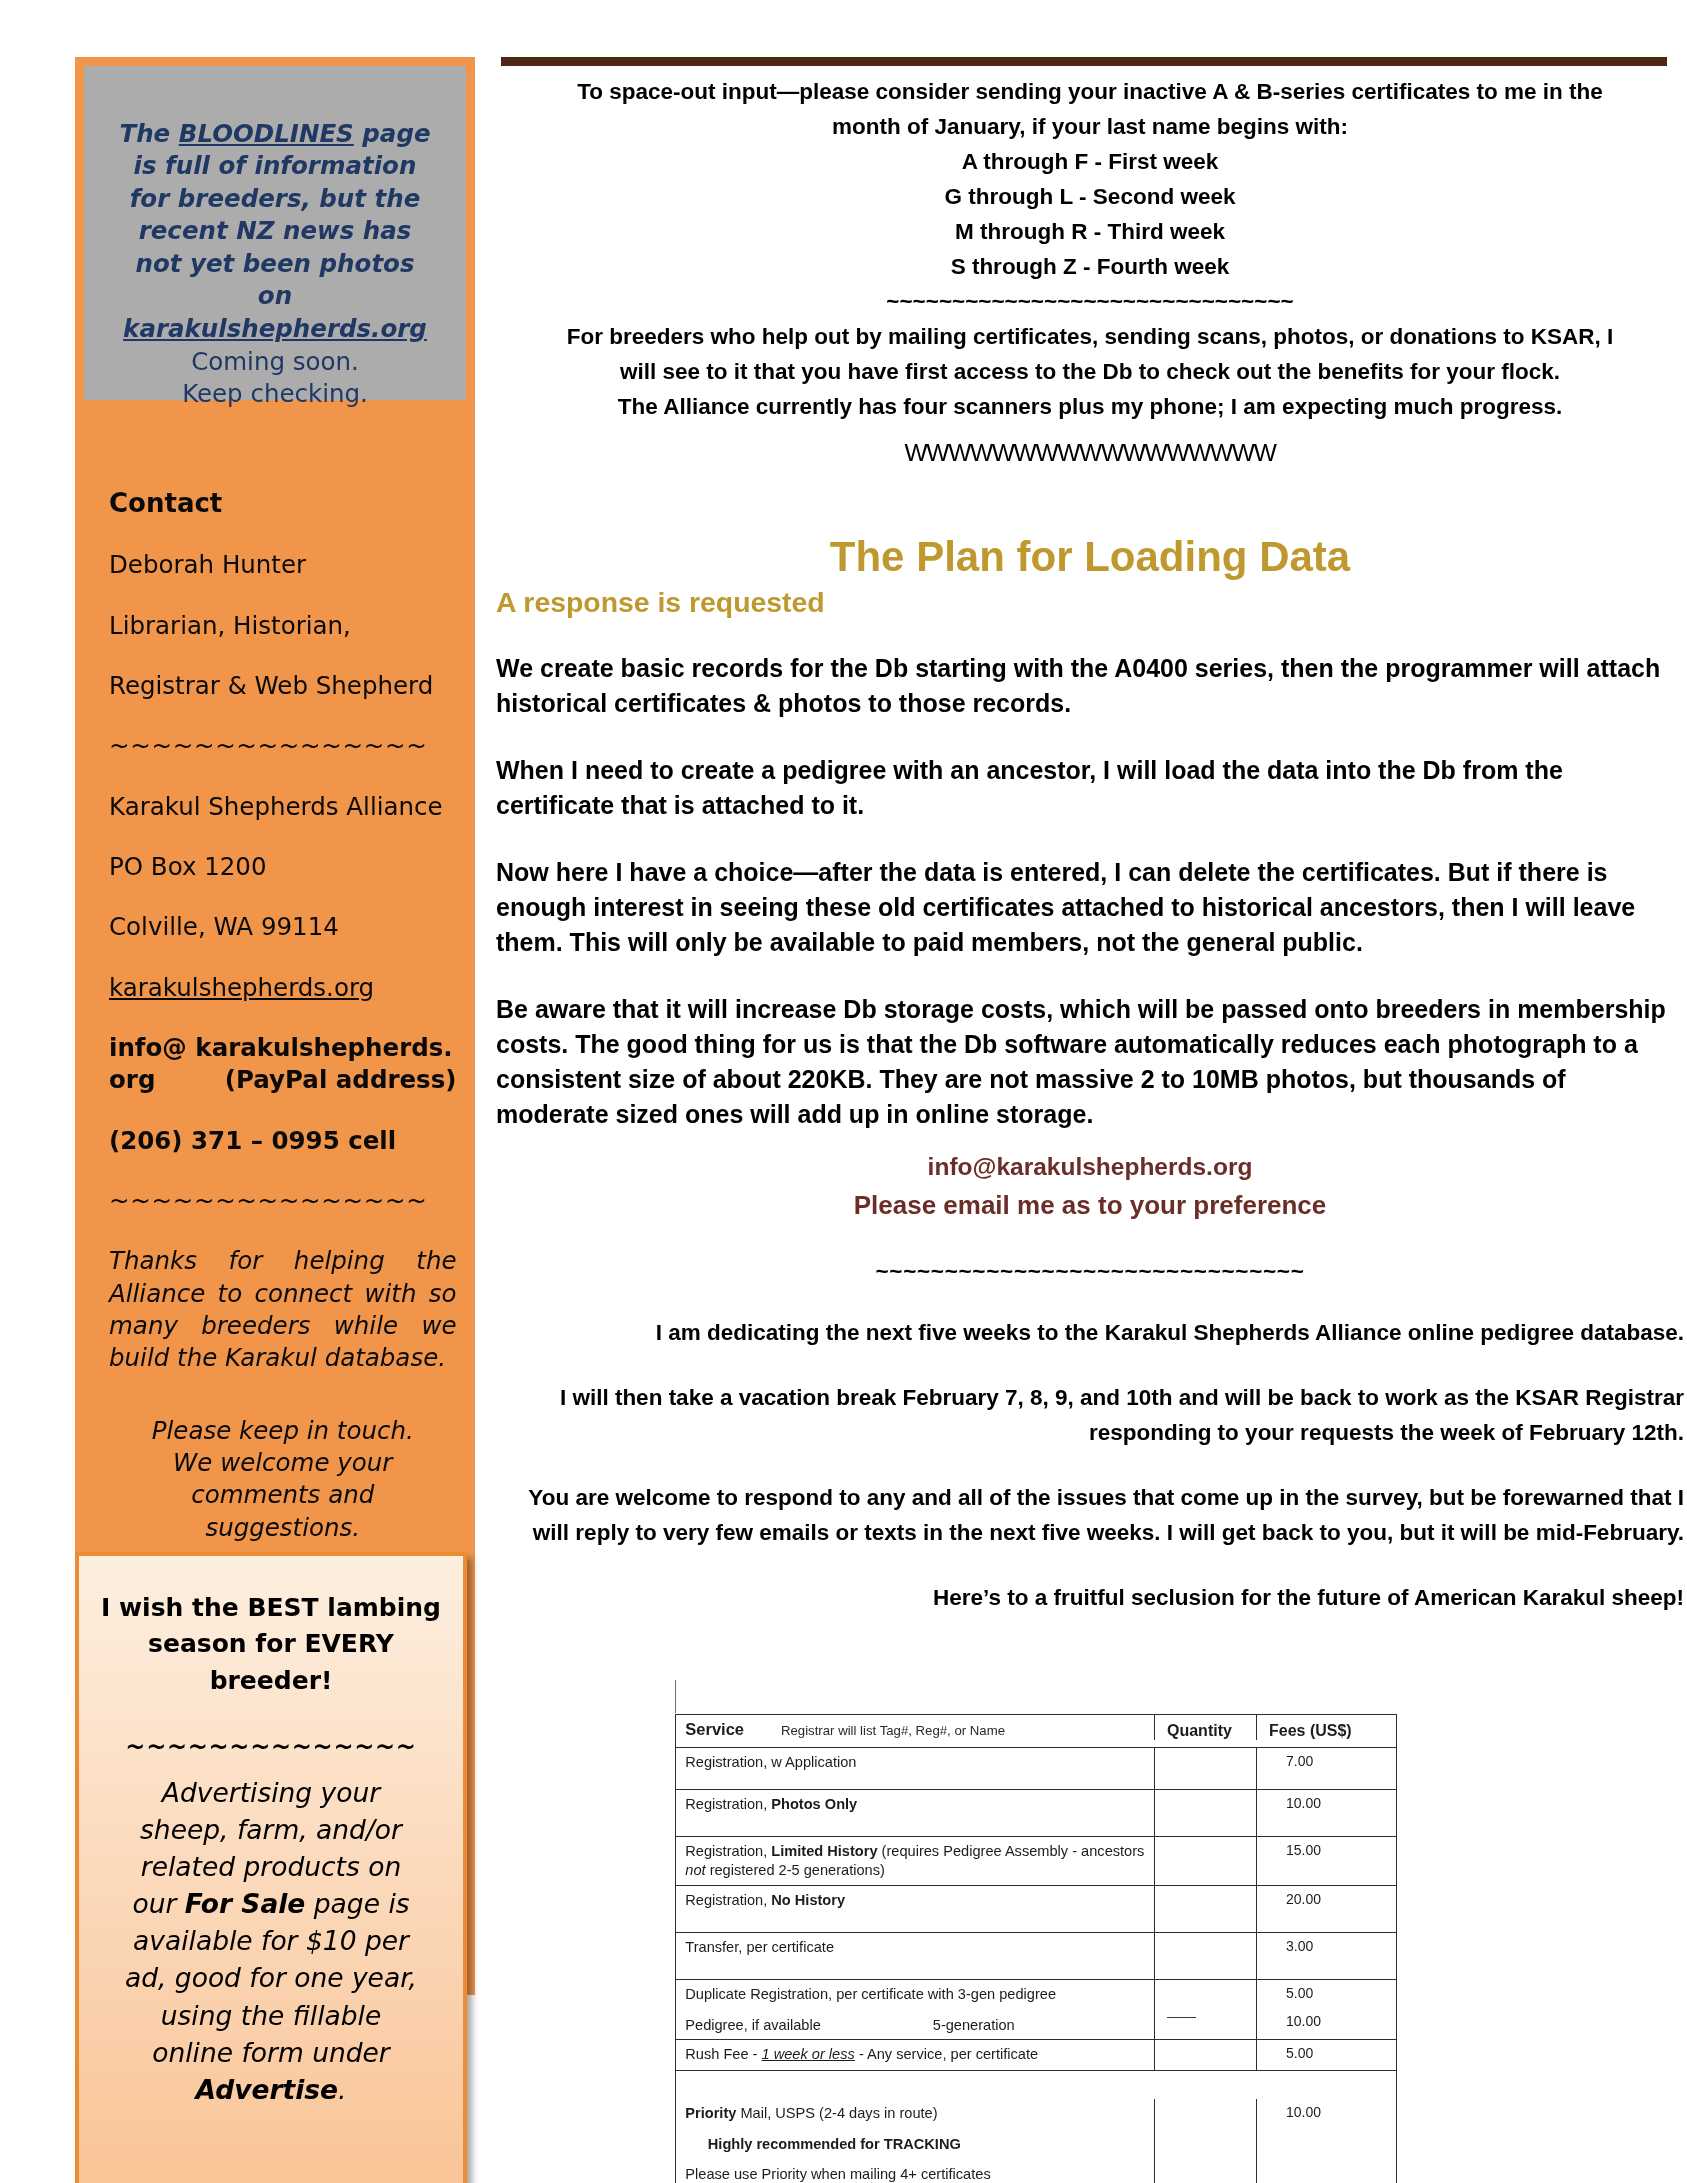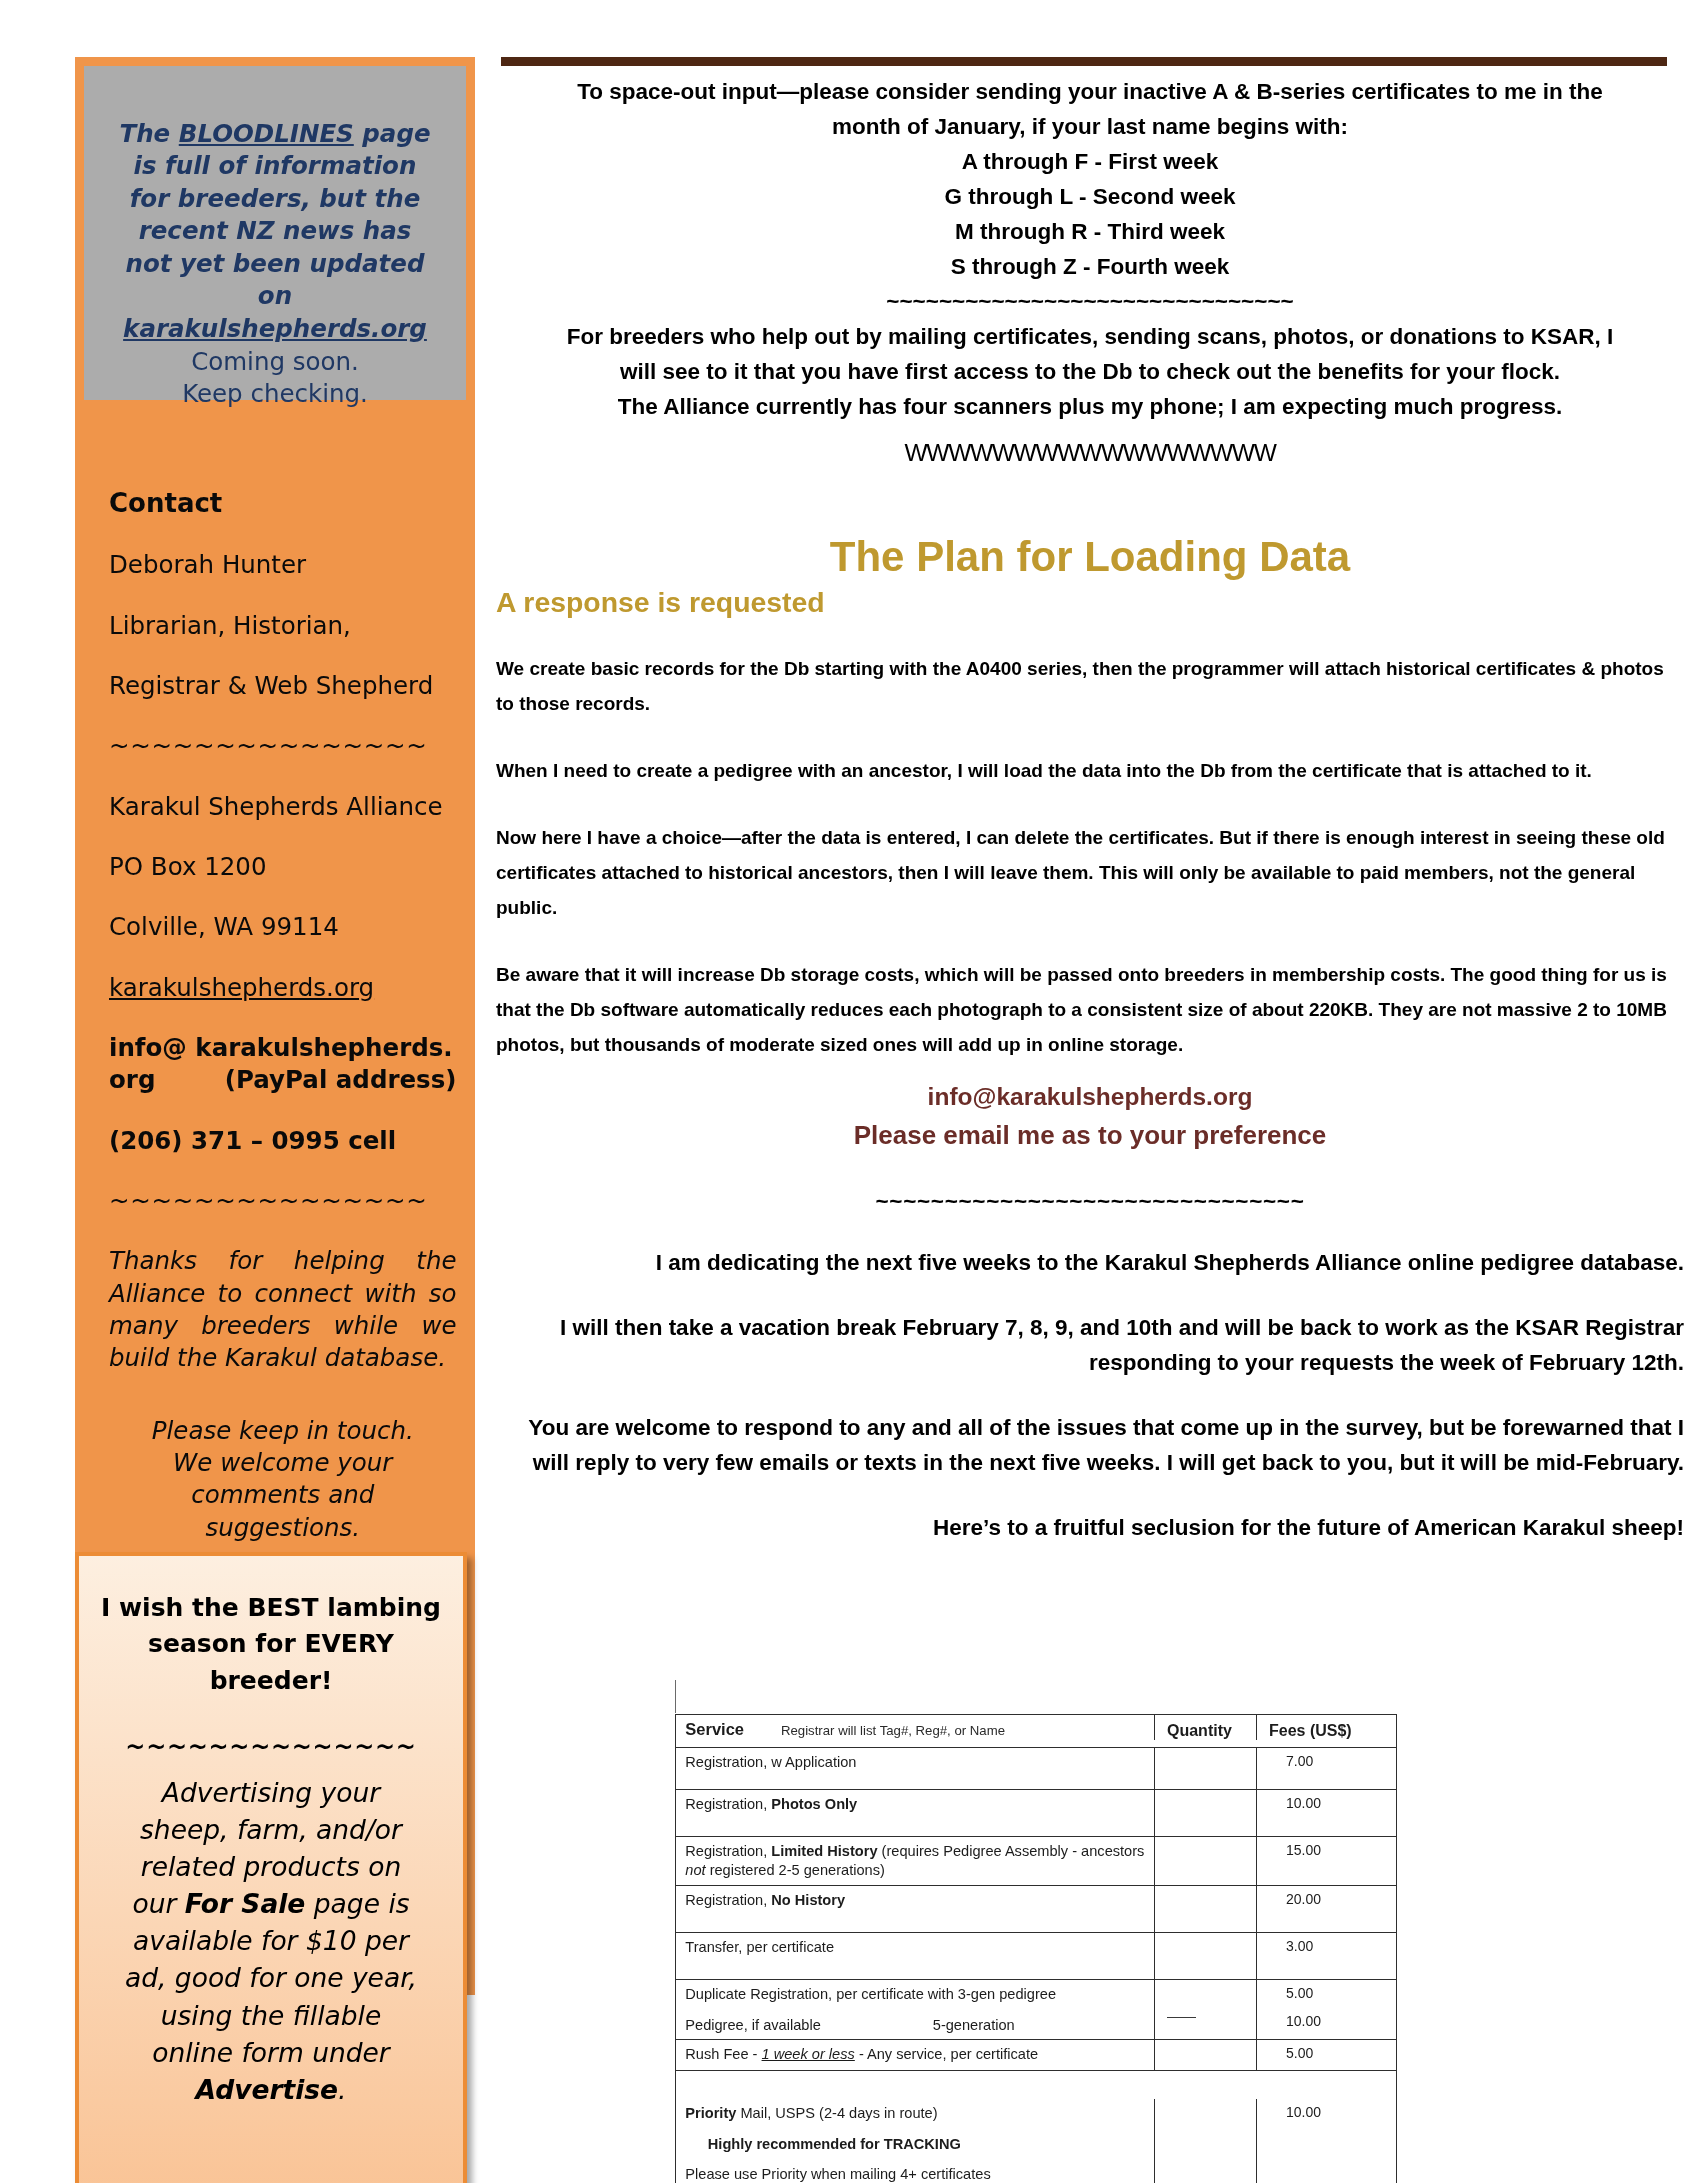--- a/index.html
+++ b/index.html
@@ -33,21 +33,21 @@
     font-family:"DejaVu Sans", sans-serif;text-align:center;box-sizing:border-box;padding-top:34px;}
   .advert-box .a-wish{font-weight:700;font-size:25px;line-height:1.45;}
   .advert-box .a-divider{font-weight:700;font-size:24px;margin:34px 0 13.2px 0;}
   .advert-box .a-ad{font-style:italic;font-size:26.5px;line-height:1.4;}
   
   .main{position:absolute;left:496px;top:74px;width:1188px;}
   .m-intro{font-weight:700;font-size:22.5px;line-height:35px;text-align:center;}
   .w-divider{font-size:24.5px;text-align:center;margin-top:14.6px;letter-spacing:-1.3px;}
   .m-heading{margin-top:66px;text-align:center;font-weight:700;font-size:42px;color:var(--gold,#BF992F);}
   .m-subheading{margin-top:5.3px;font-weight:700;font-size:28.4px;color:var(--gold,#BF992F);}
-  .m-para{margin-top:32px;font-weight:700;font-size:19px;line-height:35px;text-align:left;}
+  .m-para{margin-top:32px;font-weight:700;font-size:25px;line-height:35px;text-align:left;}
   .m-email{margin-top:21px;text-align:center;font-weight:700;font-size:24.5px;color:var(--maroon,#6B2D28);}
   .m-email-note{margin-top:9.3px;text-align:center;font-weight:700;font-size:26px;color:var(--maroon,#6B2D28);}
   .m-divider{margin-top:38px;text-align:center;font-weight:700;font-size:22.5px;}
   .m-cpara{margin-top:30px;font-weight:700;font-size:22.5px;line-height:35px;text-align:right;}
   
   .table-stub{position:absolute;left:675px;top:1680px;width:1.3px;height:33px;background:#6a6a6a;}
   .fee-table{position:absolute;left:675px;top:1714px;width:722px;border:1.3px solid var(--table-line,#2E2E2E);box-sizing:border-box;background:#fff;color:#1c1c1c;}
   .t-head{display:flex;border-bottom:1.3px solid var(--table-line,#2E2E2E);min-height:32px;align-items:flex-start;}
   .t-head .th-service{width:478px;padding:5.3px 0 4px 9.3px;box-sizing:border-box;}
   .t-head .th-service .svc{font-weight:700;font-size:16.5px;}
@@ -69,21 +69,21 @@
 <div class="top-bar"></div>
 
 <div class="sidebar">
 
   <div class="notice-box">
     <div><span>The </span><span style="text-decoration: underline;">BLOODLINES</span><span> page</span></div>
     <div>
         <div>is full of information</div>
         <div>for breeders, but the</div>
         <div>recent NZ news has</div>
-        <div>not yet been updated</div>
+        <div>not yet been photos</div>
         <div>on</div>
       </div>
     <div><span class="notice-link">karakulshepherds.org</span></div>
     <div class="plain">Coming soon.</div>
     <div class="plain">Keep checking.</div>
   </div>
 
   <div class="contact">
     <div class="c-heading">Contact</div>
     <div class="c-line">Deborah Hunter</div>

